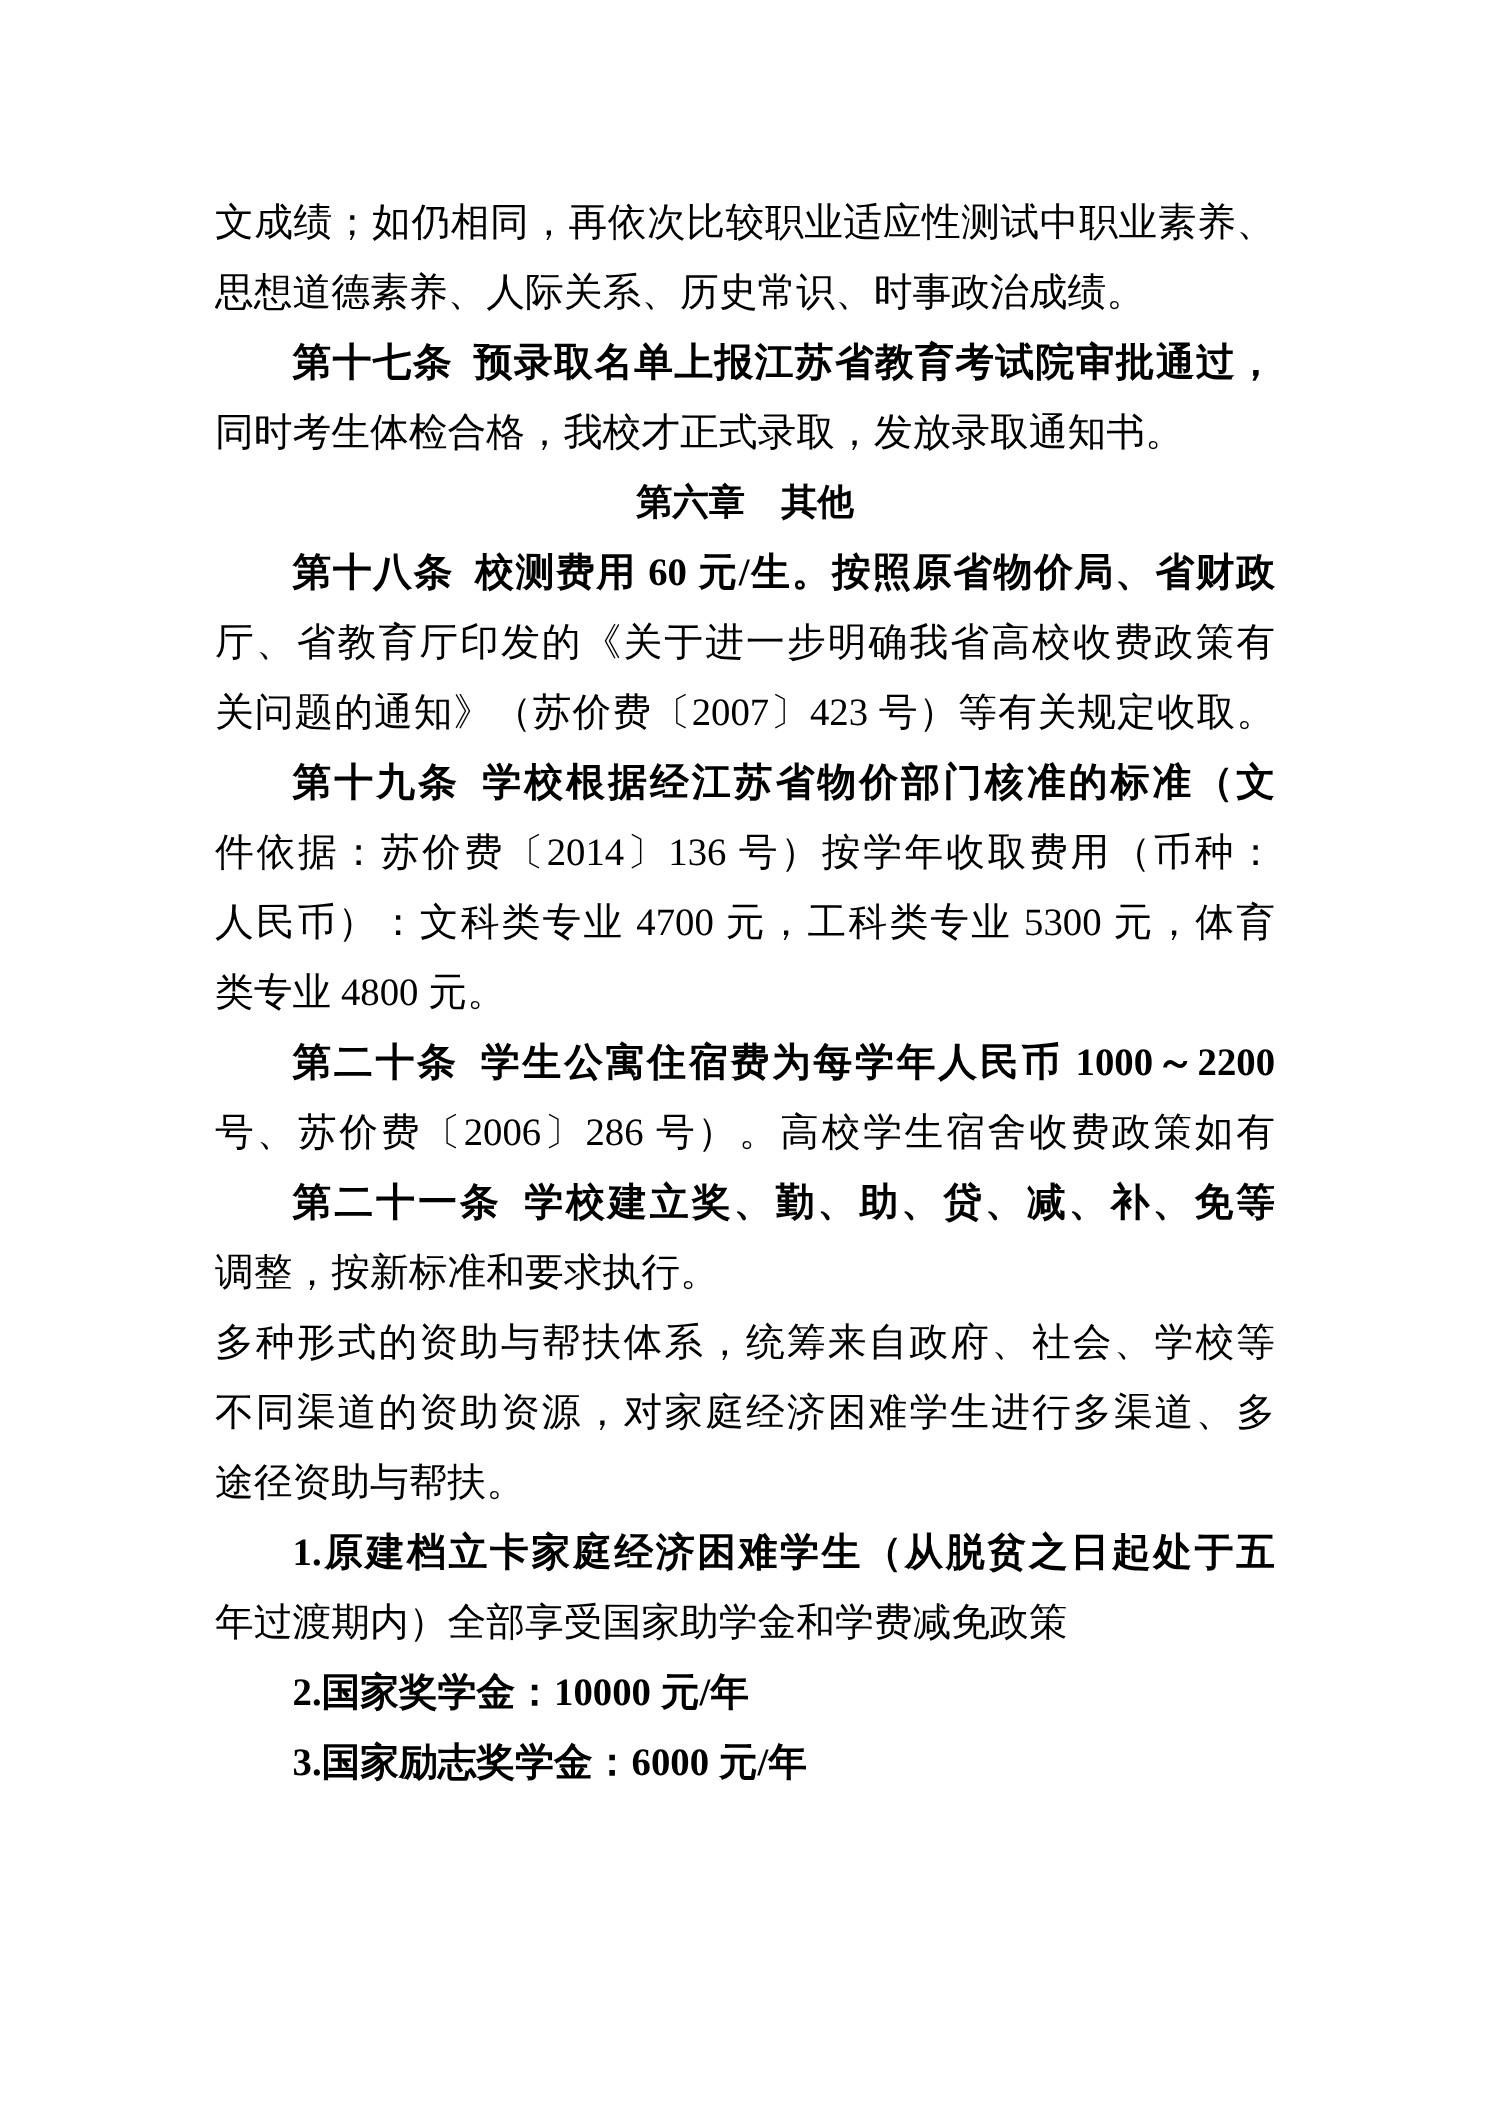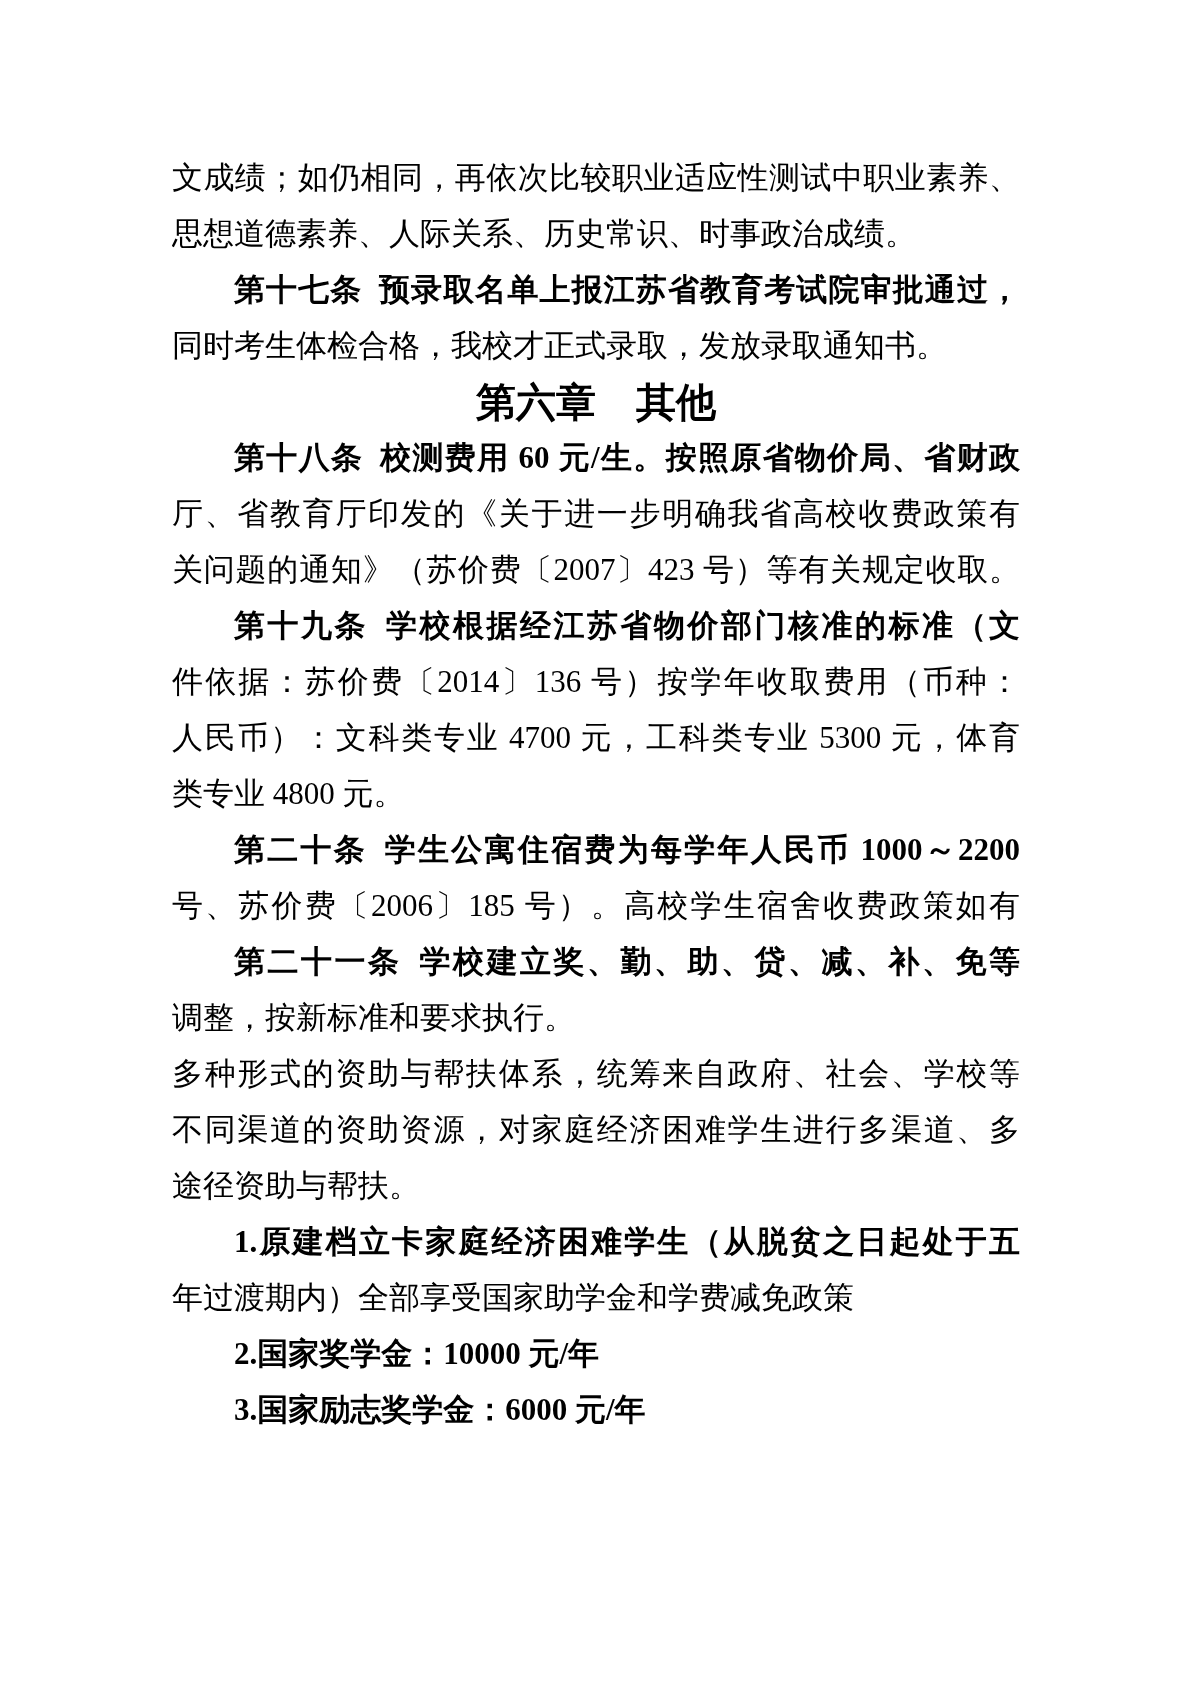--- a/index.html
+++ b/index.html
@@ -42,21 +42,21 @@
   
   .indent {
     text-indent: 62px;
     font-weight: bold;
   }
   
   .heading {
     text-align: center;
     text-align-last: center;
     font-weight: bold;
-    font-size: 40px;
+    font-size: 29px;
     font-family: "Liberation Sans", "DejaVu Sans", sans-serif;
   }
 </style>
 </head>
 <body>
 
 <div class="page">
   <div class="content">
     <div class="line full">文成绩；如仍相同，再依次比较职业适应性测试中职业素养、</div>
     <div class="line last">思想道德素养、人际关系、历史常识、时事政治成绩。</div>
@@ -64,21 +64,21 @@
     <div class="line last">同时考生体检合格，我校才正式录取，发放录取通知书。</div>
     <div class="line heading">第六章　其他</div>
     <div class="line full indent">第十八条 校测费用 60 元/生。按照原省物价局、省财政</div>
     <div class="line full">厅、省教育厅印发的《关于进一步明确我省高校收费政策有</div>
     <div class="line full">关问题的通知》（苏价费〔2007〕423 号）等有关规定收取。</div>
     <div class="line full indent">第十九条 学校根据经江苏省物价部门核准的标准（文</div>
     <div class="line full">件依据：苏价费〔2014〕136 号）按学年收取费用（币种：</div>
     <div class="line full">人民币）：文科类专业 4700 元，工科类专业 5300 元，体育</div>
     <div class="line last">类专业 4800 元。</div>
     <div class="line full indent">第二十条 学生公寓住宿费为每学年人民币 1000～2200</div>
-    <div class="line full">号、苏价费〔2006〕185 号）。高校学生宿舍收费政策如有</div>
+    <div class="line full">号、苏价费〔2006〕286 号）。高校学生宿舍收费政策如有</div>
     <div class="line full indent">第二十一条 学校建立奖、勤、助、贷、减、补、免等</div>
     <div class="line last">调整，按新标准和要求执行。</div>
     <div class="line full">多种形式的资助与帮扶体系，统筹来自政府、社会、学校等</div>
     <div class="line full">不同渠道的资助资源，对家庭经济困难学生进行多渠道、多</div>
     <div class="line last">途径资助与帮扶。</div>
     <div class="line full indent">1.原建档立卡家庭经济困难学生（从脱贫之日起处于五</div>
     <div class="line last">年过渡期内）全部享受国家助学金和学费减免政策</div>
     <div class="line last indent">2.国家奖学金：10000 元/年</div>
     <div class="line last indent">3.国家励志奖学金：6000 元/年</div>
   </div>

